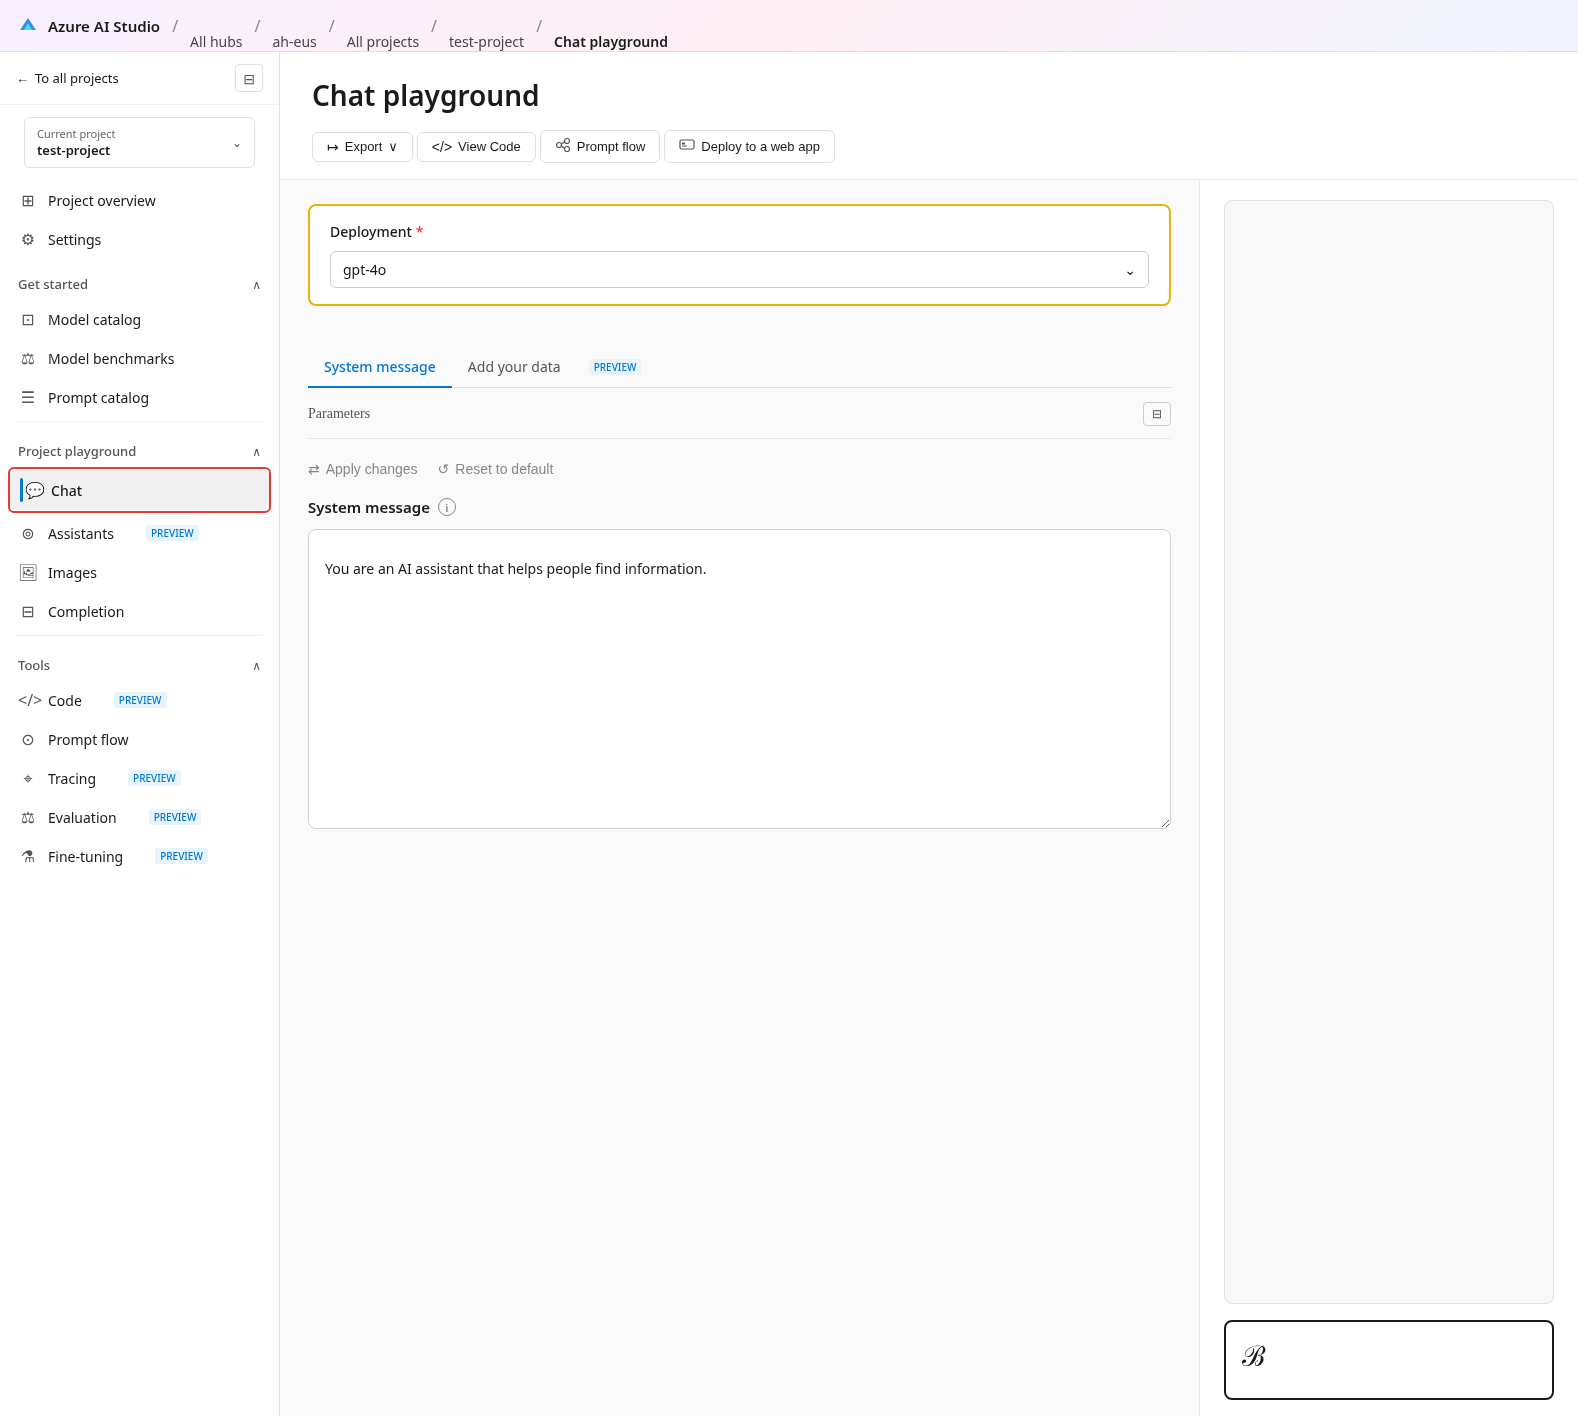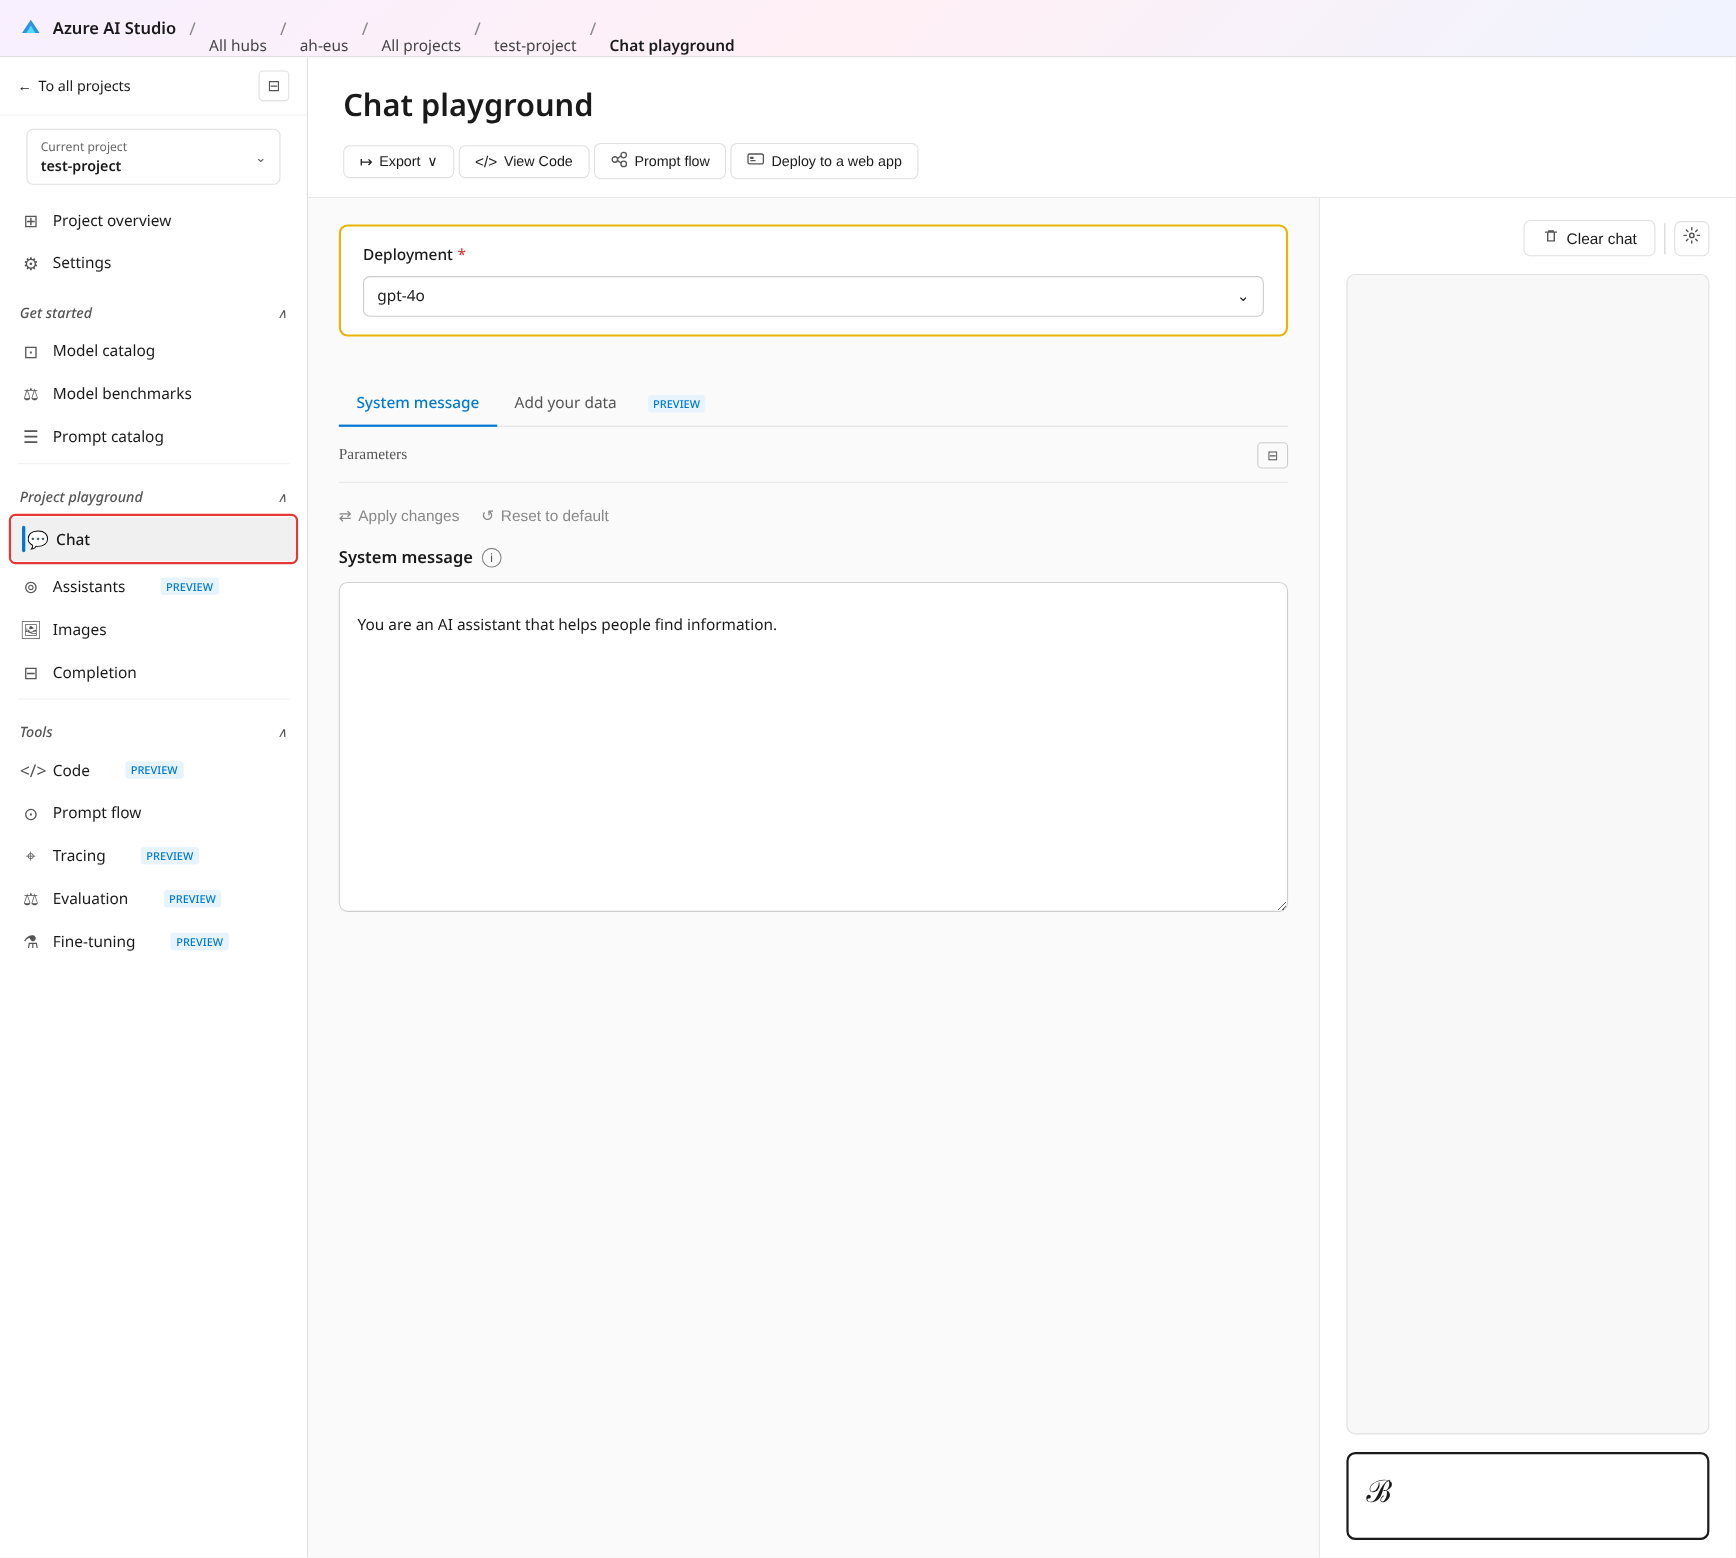--- a/index.html
+++ b/index.html
@@ -55,21 +55,21 @@
       width: 3px; height: 24px; background: #0078d4;
       border-radius: 2px; margin-right: -4px;
     }
     .active-highlight {
       border: 2px solid #e53935; border-radius: 6px;
       margin: 1px 0;
     }
 
     .section-header {
       display: flex; align-items: center; justify-content: space-between;
-      padding: 16px 10px 6px; cursor: pointer; font-style: italic;
+      padding: 16px 10px 6px; cursor: pointer;
     }
     .section-header-label { font-size: 13px; font-weight: 500; color: #555; }
     .section-chevron { font-size: 12px; color: #555; }
 
     .preview-badge {
       font-size: 10px; background: #e8f4fd; color: #0078d4;
       padding: 1px 5px; border-radius: 3px; font-weight: 500; margin-left: 22px;
     }
 
     
@@ -402,39 +402,20 @@
 
         
         <div class="system-msg-header">
           <span class="system-msg-title">System message</span>
           <span class="info-icon">i</span>
         </div>
         <textarea class="system-msg-textarea" placeholder="You are an AI assistant that helps people find information." style="">You are an AI assistant that helps people find information.</textarea>
       </div>
 
       <div class="right-panel">
-        <div class="right-panel-actions">
-          <button class="clear-chat-btn">
-            <span>
-              <svg width="16" height="16" viewBox="0 0 16 16" fill="none">
-                <path d="M3 4h10M6 4V3h4v1M5 4v8h6V4H5z" stroke="#555" stroke-width="1.3" stroke-linecap="round"></path>
-              </svg>
-            </span>
-            <span>Clear chat</span>
-          </button>
-          <div class="divider-v"></div>
-          <div class="settings-icon-btn">
-            <span>
-              <svg width="16" height="16" viewBox="0 0 16 16" fill="none">
-                <circle cx="8" cy="8" r="2" stroke="#555" stroke-width="1.3"></circle>
-                <path d="M8 1v2M8 13v2M1 8h2M13 8h2M3.05 3.05l1.42 1.42M11.53 11.53l1.42 1.42M3.05 12.95l1.42-1.42M11.53 4.47l1.42-1.42" stroke="#555" stroke-width="1.3" stroke-linecap="round"></path>
-              </svg>
-            </span>
-          </div>
-        </div>
 
         <div class="chat-area">
           
         </div>
 
         <div class="chat-input-box">
           <div style="display:flex; align-items:center; gap: 10px;">
             <span style="font-size: 28px; font-weight: 700; color: #1a1a1a;">ℬ</span>
           </div>
         </div>

